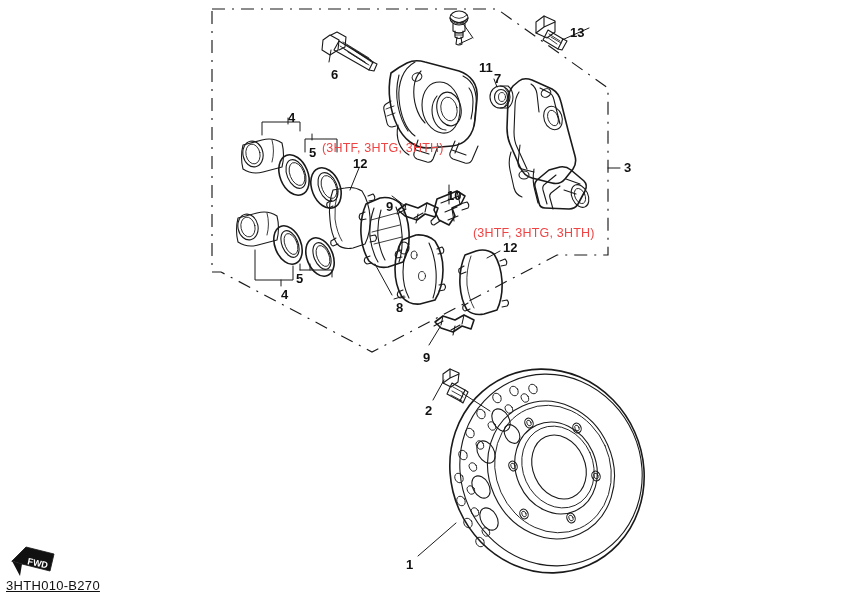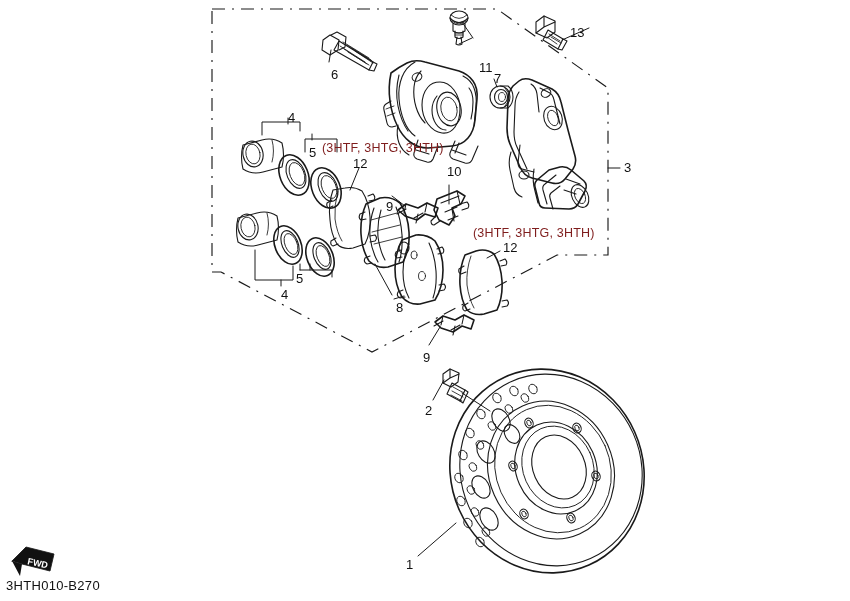--- a/index.html
+++ b/index.html
@@ -1,24 +1,24 @@
 <!DOCTYPE html>
 <html><head>
 <meta charset="utf-8">
 <style>
   html,body{margin:0;padding:0;background:#ffffff;}
   body{width:850px;height:601px;position:relative;overflow:hidden;
        font-family:"Liberation Sans", sans-serif;color:#000;}
   #sheet{position:absolute;inset:0;width:850px;height:601px;}
-  .callout{position:absolute;font-size:13px;font-weight:normal;color:#111;
+  .callout{position:absolute;font-size:13px;font-weight:bold;color:#111;
            font-family:"Liberation Sans", sans-serif;line-height:1;}
-  .modelcode{position:absolute;font-size:12.5px;color:#7f1d1d;white-space:nowrap;
+  .modelcode{position:absolute;font-size:12.5px;color:#ef4444;white-space:nowrap;
              font-family:"Liberation Sans", sans-serif;letter-spacing:.2px;}
   #partno{position:absolute;left:6px;top:578px;font-size:13px;color:#111;
-          letter-spacing:.3px;font-family:"Liberation Sans", sans-serif;}
+          letter-spacing:.3px;font-family:"Liberation Sans", sans-serif;text-decoration:underline;}
 </style>
 </head>
 <body>
 
 <svg id="sheet" viewBox="0 0 850 601" xmlns="http://www.w3.org/2000/svg">
   <defs>
     <style>
       .ln{fill:none;stroke:#1a1a1a;stroke-width:1.1;stroke-linecap:round;stroke-linejoin:round;}
       .ln-th{fill:none;stroke:#1a1a1a;stroke-width:1.6;stroke-linecap:round;stroke-linejoin:round;}
       .ln-f{fill:none;stroke:#1a1a1a;stroke-width:0.85;stroke-linecap:round;stroke-linejoin:round;}
@@ -342,21 +342,21 @@
     <div class="callout" style="left: 624px; top: 161px;">3</div>
     <div class="callout" style="left: 288px; top: 111px;">4</div>
     <div class="callout" style="left: 281px; top: 288px;">4</div>
     <div class="callout" style="left: 309px; top: 146px;">5</div>
     <div class="callout" style="left: 296px; top: 272px;">5</div>
     <div class="callout" style="left: 331px; top: 68px;">6</div>
     <div class="callout" style="left: 494px; top: 72px;">7</div>
     <div class="callout" style="left: 396px; top: 301px;">8</div>
     <div class="callout" style="left: 386px; top: 200px;">9</div>
     <div class="callout" style="left: 423px; top: 351px;">9</div>
-    <div class="callout" style="left: 447px; top: 165px;">10</div>
+    <div class="callout" style="left: 447px; top: 189px;">10</div>
     <div class="callout" style="left: 479px; top: 61px;">11</div>
     <div class="callout" style="left: 353px; top: 157px;">12</div>
     <div class="callout" style="left: 503px; top: 241px;">12</div>
     <div class="callout" style="left: 570px; top: 26px;">13</div>
   </div>
 
 <div id="modelcode-layer">
     <div class="modelcode" style="left: 322px; top: 141px;">(3HTF, 3HTG, 3HTH)</div>
     <div class="modelcode" style="left: 473px; top: 226px;">(3HTF, 3HTG, 3HTH)</div>
   </div>

